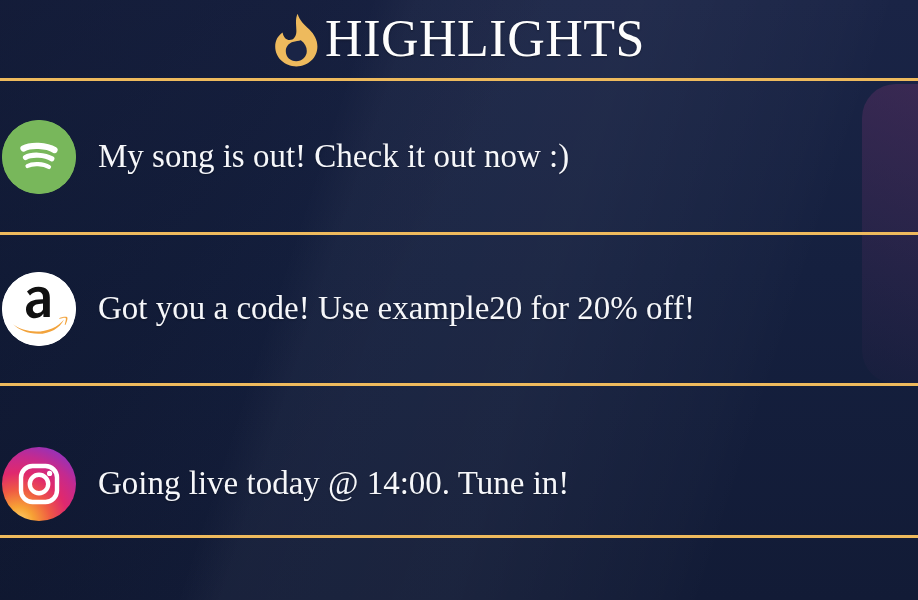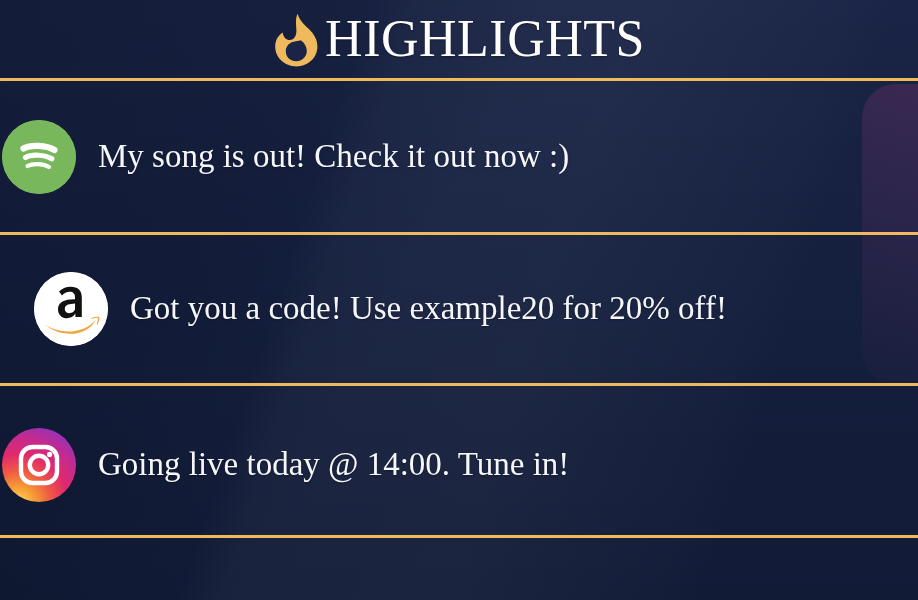--- a/index.html
+++ b/index.html
@@ -85,22 +85,22 @@
   .rule-2 { top:383px; }
   .rule-3 { top:535px; }
 
   
   .row {
     position:absolute;
     left:0; width:918px;
     display:flex; align-items:center;
   }
   .row-0 { top:81px;  height:151px; }
-  .row-1 { top:235px; height:148px;padding-left:32px; }
-  .row-2 { top:390px; height:149px; }
+  .row-1 { top:235px; height:148px; }
+  .row-2 { top:409px; height:149px; }
 
   .row-icon {
     width:74px; height:74px;
     flex:none;
     margin-left:2px;
     border-radius:50%;
     position:relative;
     overflow:hidden;
   }
   .row-icon svg { display:block; width:74px; height:74px; }

